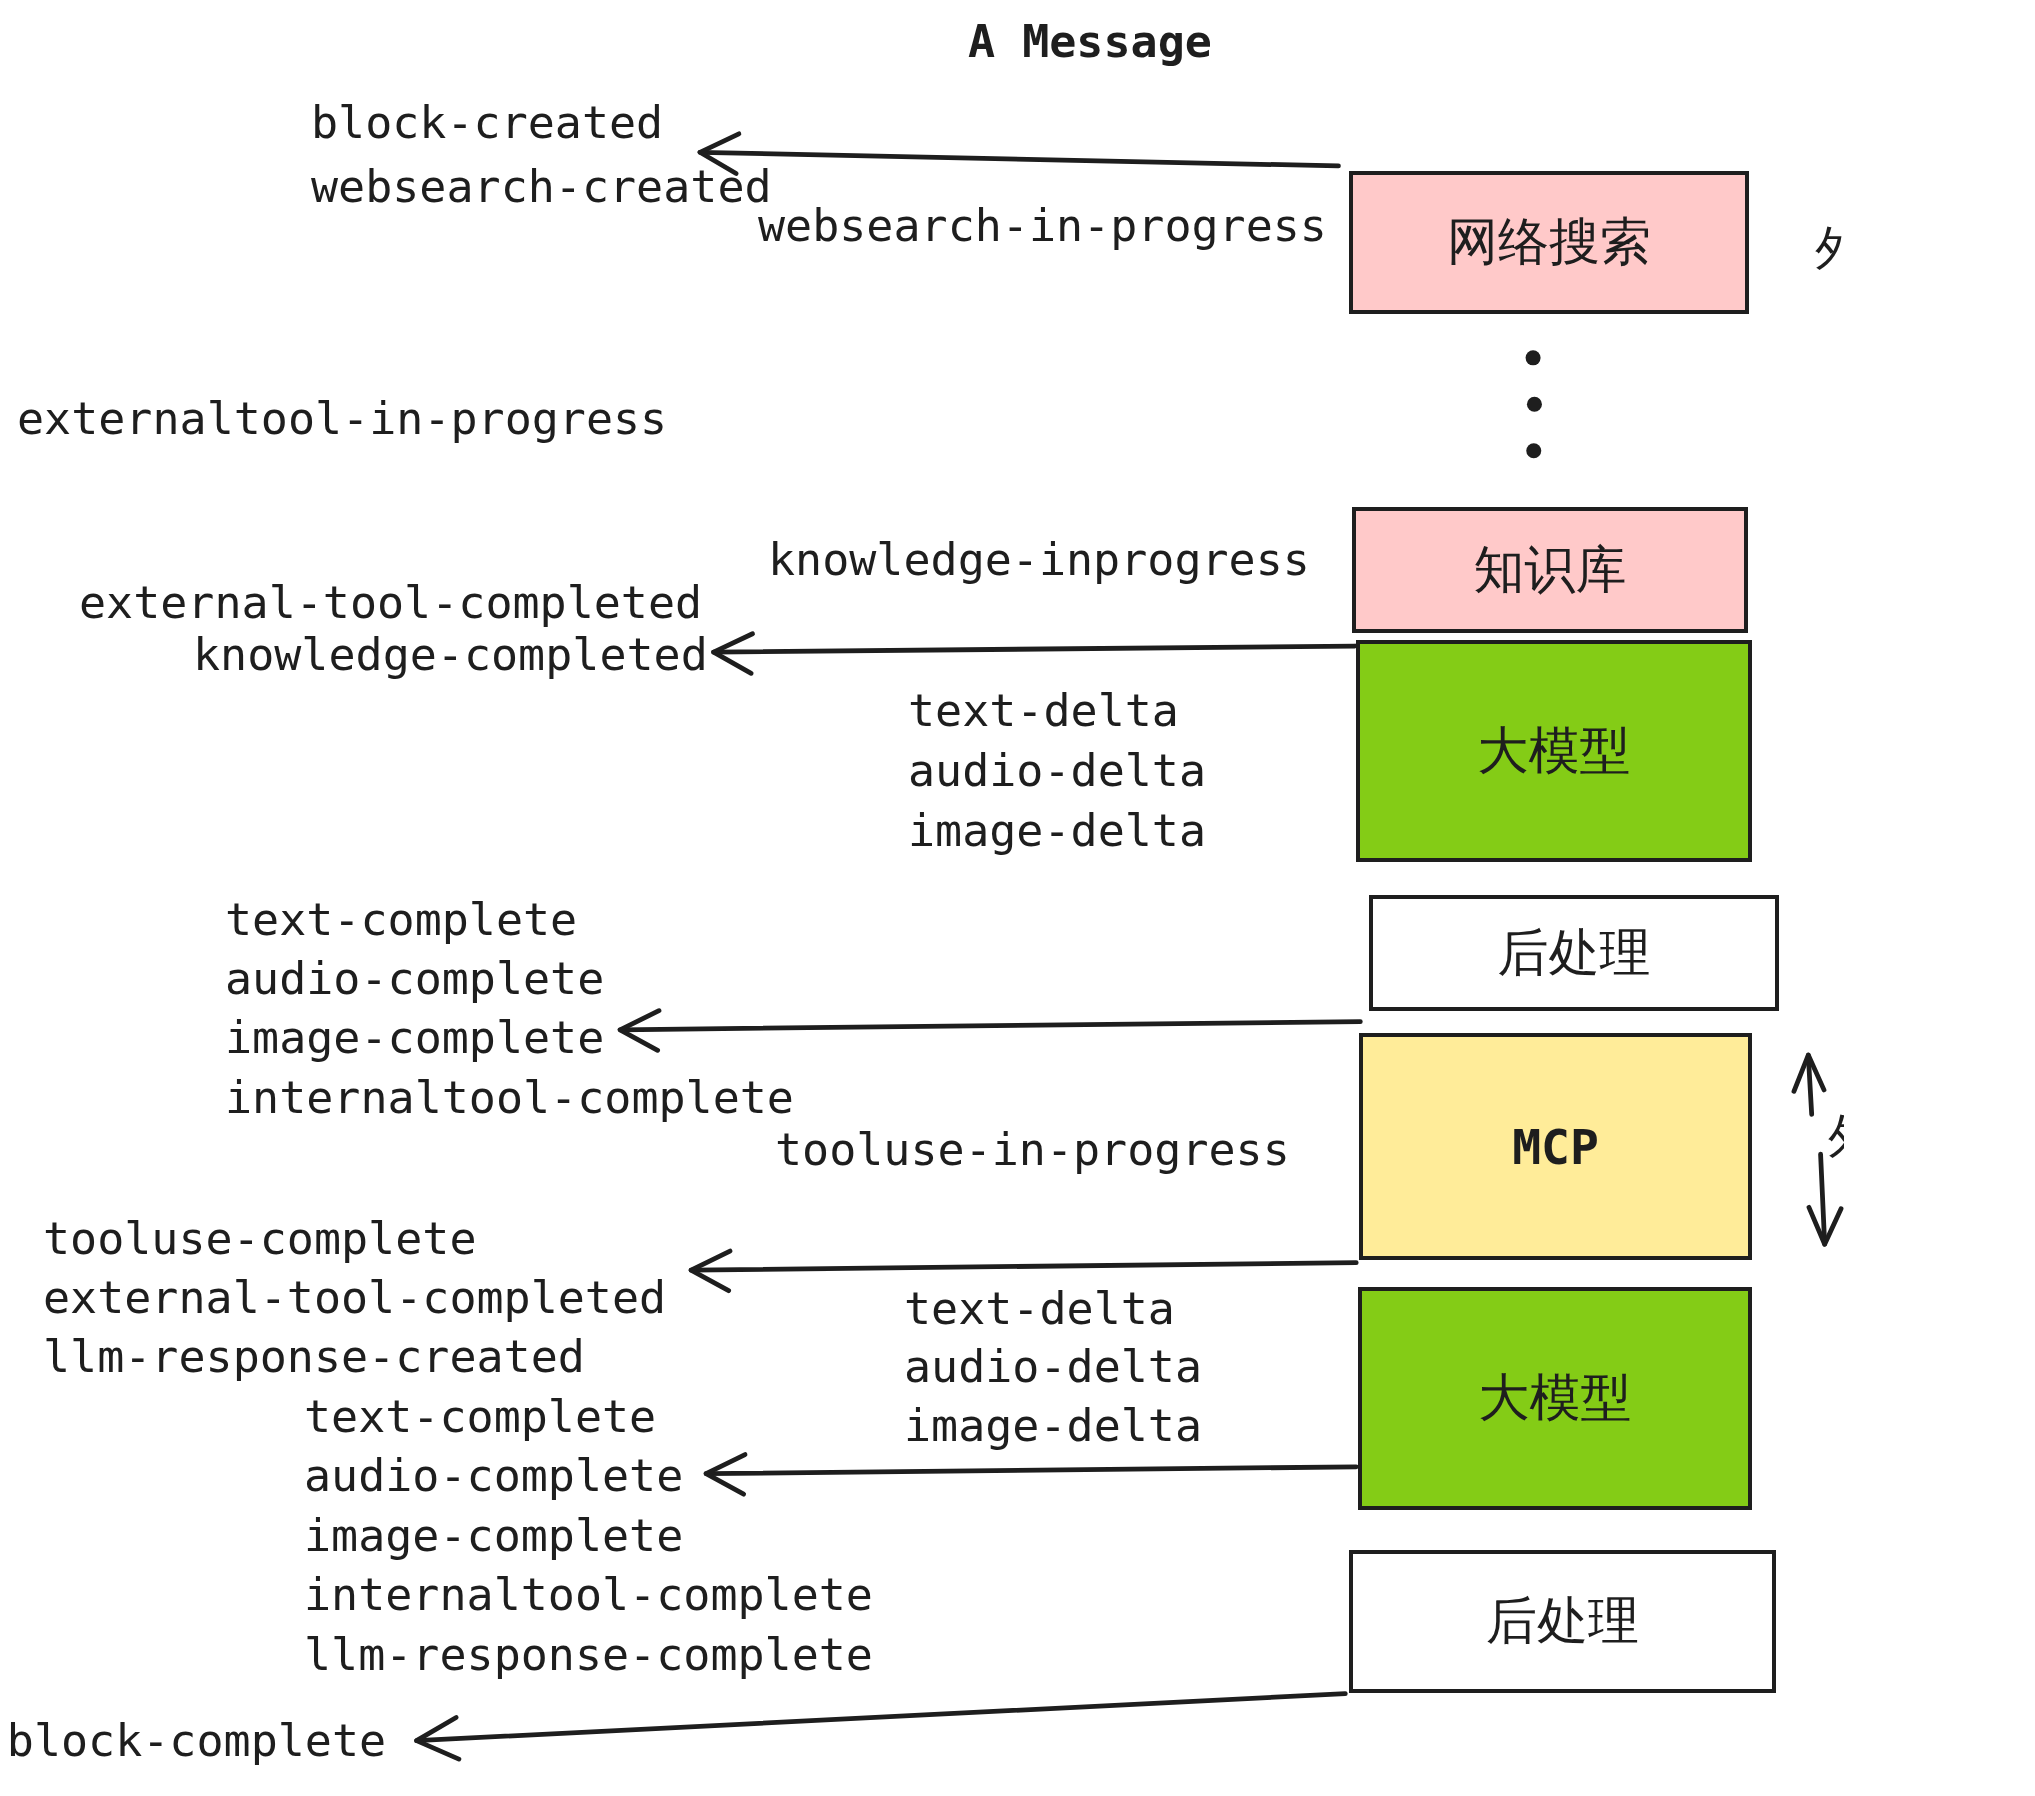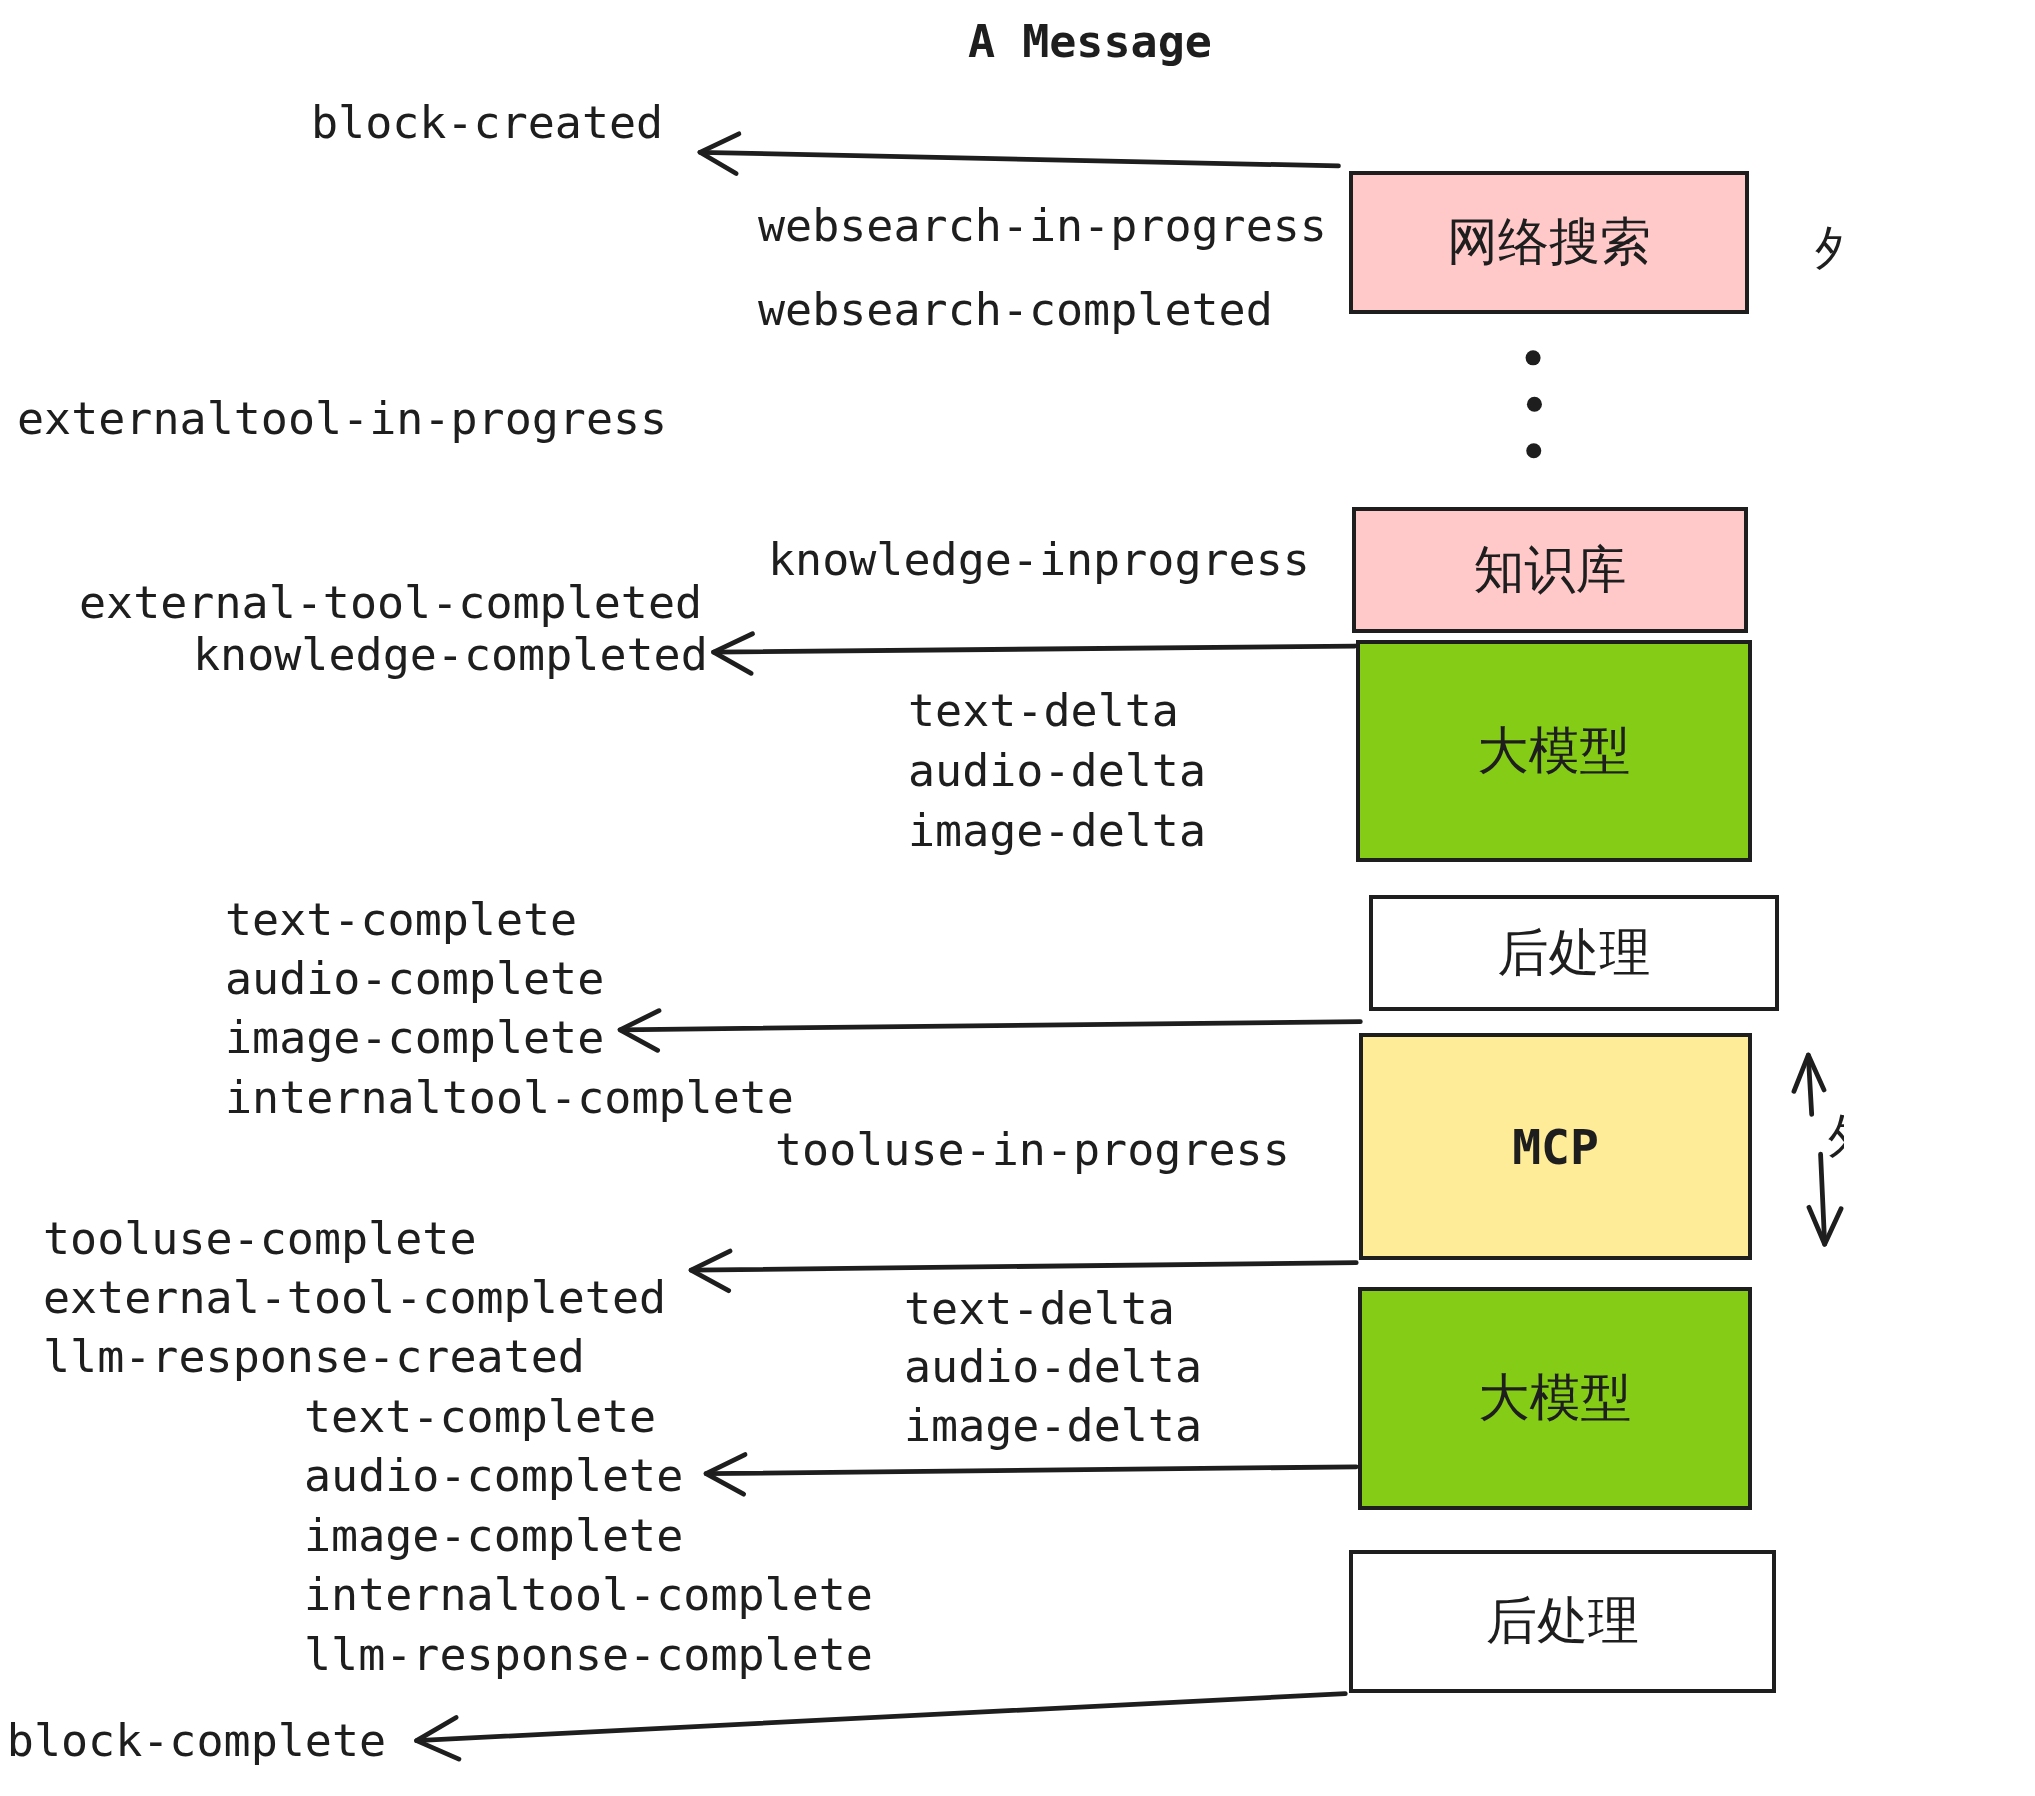--- a/index.html
+++ b/index.html
@@ -75,22 +75,22 @@
   svg.overlay circle { fill: #1e1e1e; }
 </style>
 </head>
 <body>
 
 <div id="canvas">
 
   <div class="title" style="left:968px; top:15px">A Message</div>
 
   <div class="evt" style="left:311px;  top:122px">block-created</div>
+  <div class="evt" style="left:311px;  top:186px">websearch-created</div>
   <div class="evt" style="left:758px; top:225px">websearch-in-progress</div>
-  <div class="evt" style="left:758px; top:309px">websearch-completed</div>
   <div class="evt" style="left:17px;   top:418px">externaltool-in-progress</div>
   <div class="evt" style="left:768px; top:559px">knowledge-inprogress</div>
   <div class="evt" style="left:79px;  top:602px">external-tool-completed</div>
   <div class="evt" style="left:193px;  top:654px">knowledge-completed</div>
   <div class="evt" style="left:908px; top:710px">text-delta</div>
   <div class="evt" style="left:908px; top:770px">audio-delta</div>
   <div class="evt" style="left:908px; top:830px">image-delta</div>
   <div class="evt" style="left:225px;  top:919px">text-complete</div>
   <div class="evt" style="left:225px;  top:978px">audio-complete</div>
   <div class="evt" style="left:225px;  top:1037px">image-complete</div>

